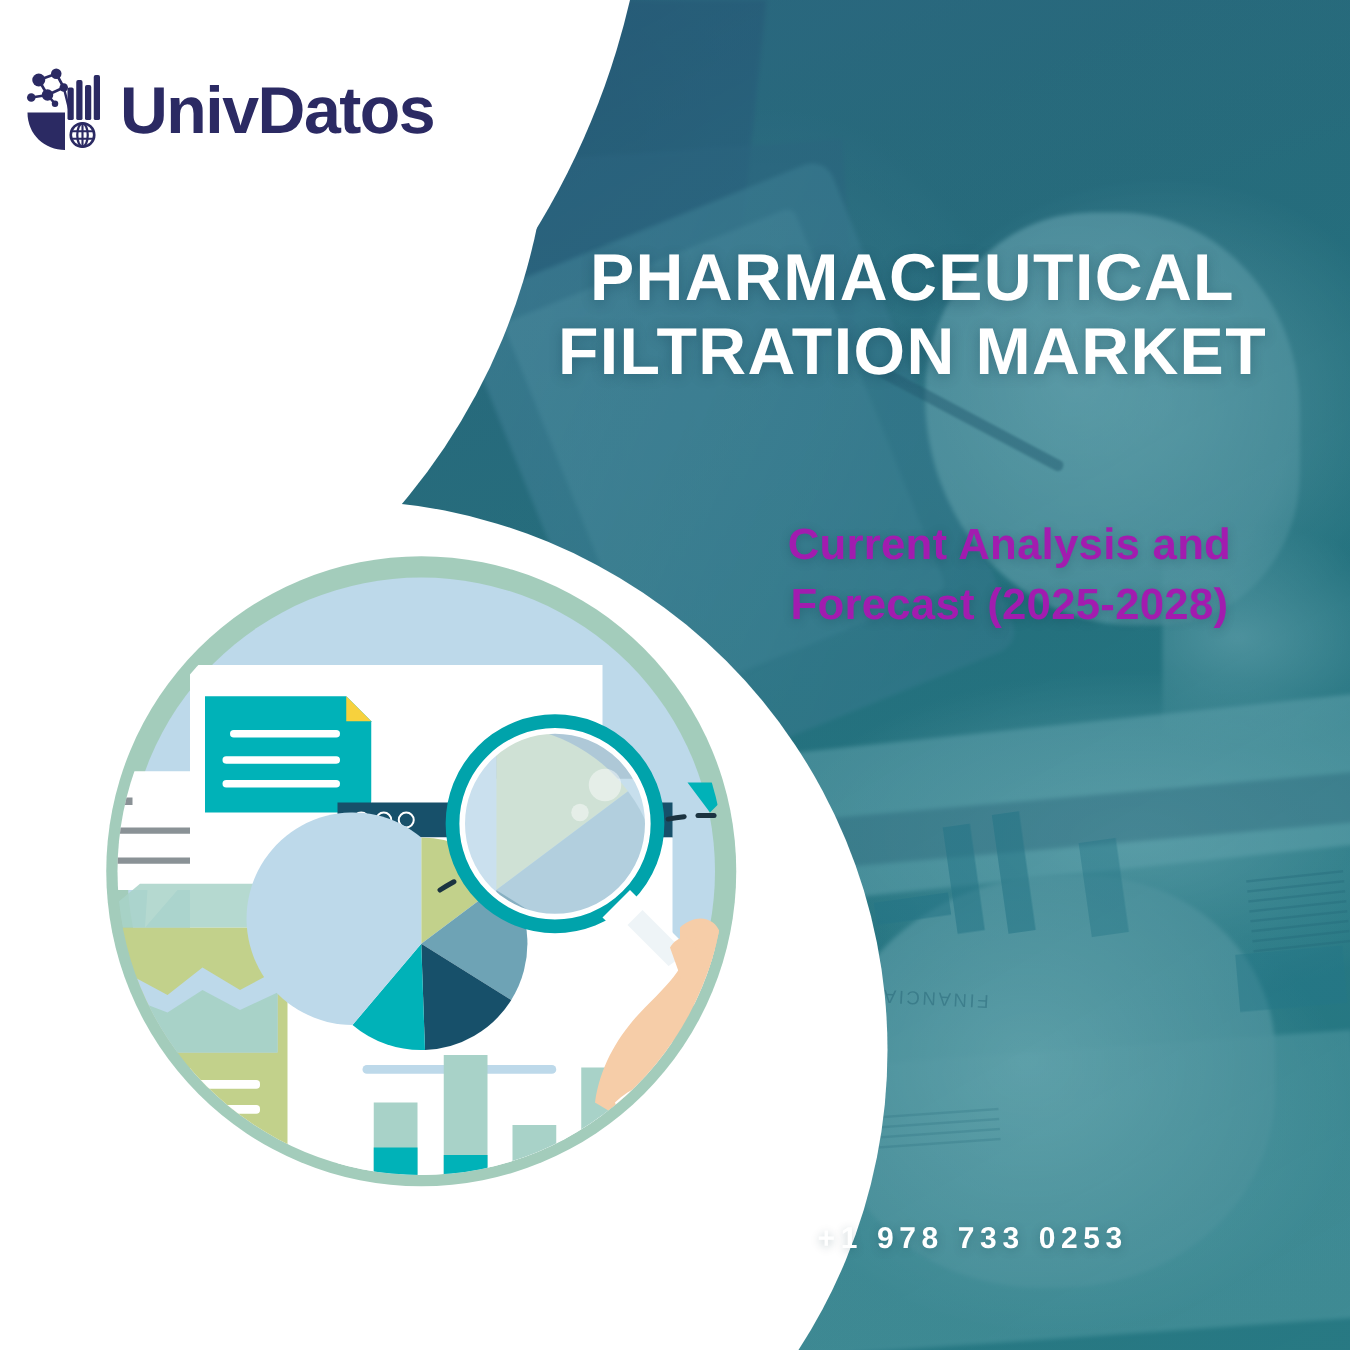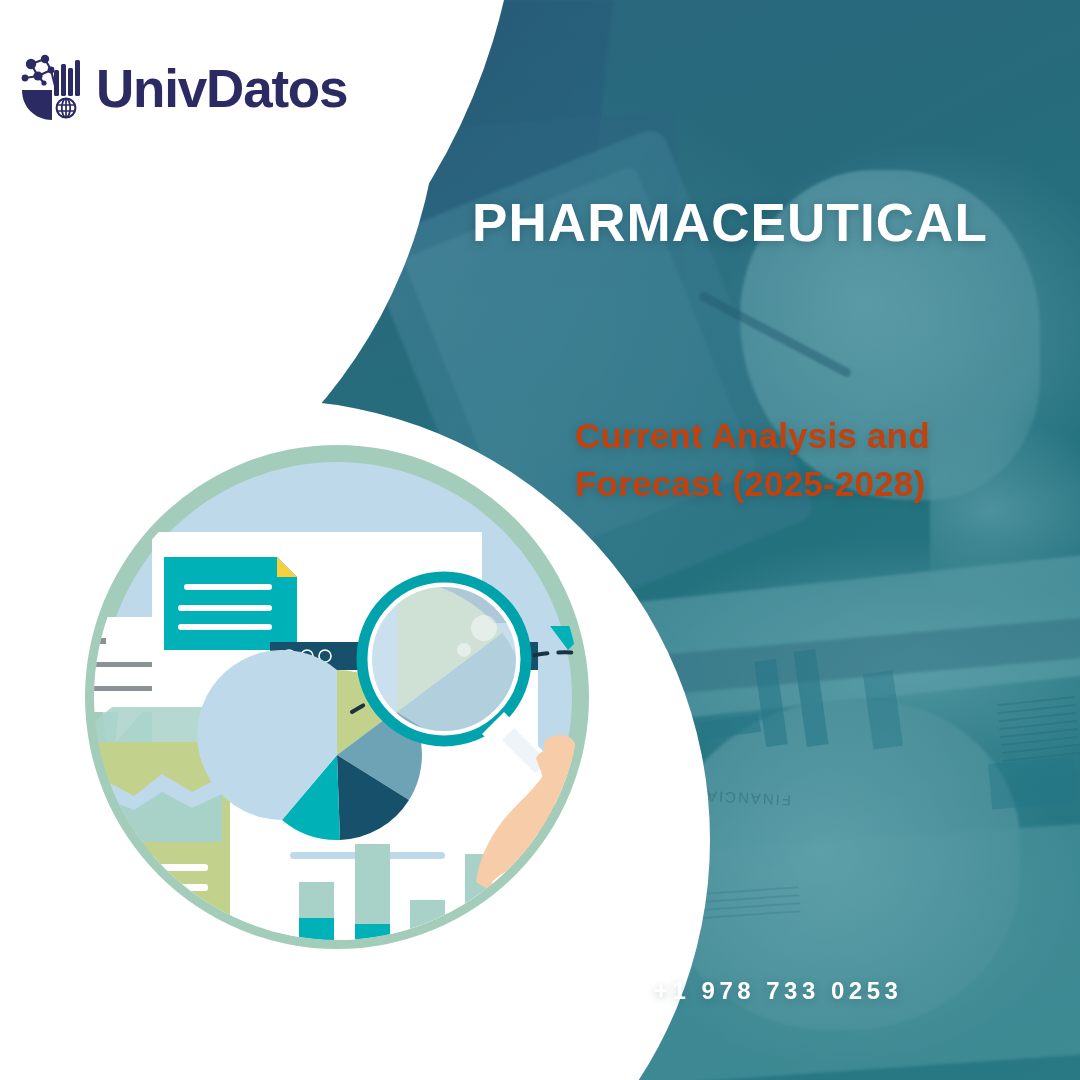--- a/index.html
+++ b/index.html
@@ -64,21 +64,21 @@
   
   .title{
     position:absolute;left:420px;top:152px;width:620px;
     text-align:center;color:#ffffff;font-weight:700;
     font-size:53px;line-height:1.12;letter-spacing:1.1px;
     text-shadow:0 2px 10px rgba(10,50,65,.30);
     margin-top:41px;
   }
   .subtitle{
     position:absolute;left:575px;top:412px;width:465px;
-    text-align:left;color:#c2410c;font-weight:700;
+    text-align:center;color:#a21caf;font-weight:700;
     font-size:35px;line-height:1.38;letter-spacing:.2px;
     text-shadow:0 2px 8px rgba(10,50,65,.25);
   }
 
   
   .phone-row{position:absolute;left:582px;top:965px;display:flex;align-items:center;gap:20px;}
   .phone-icon{width:52px;height:52px;flex:0 0 auto;}
   .phone-num{color:#fff;font-size:24px;font-weight:700;letter-spacing:4.5px;text-shadow:0 2px 8px rgba(10,50,65,.25);}
 
   
@@ -166,20 +166,21 @@
             <path d="M1 7 H19 M1 13 H19 M10 .6 V19.4" stroke="#2b2a63" stroke-width="1.7" fill="none"></path>
           </g>
         </g>
       </svg>
     </span>
     <span class="logo-text">UnivDatos</span>
   </div>
 
   <div class="title">
     <div>PHARMACEUTICAL</div>
+    <div>FILTRATION MARKET</div>
   </div>
 
   <div class="subtitle">
     <div>Current Analysis and</div>
     <div>Forecast (2025-2028)</div>
   </div>
 
   <div class="phone-row">
     <span class="phone-icon">
       <svg viewBox="0 0 52 52" width="52" height="52" aria-hidden="true">

